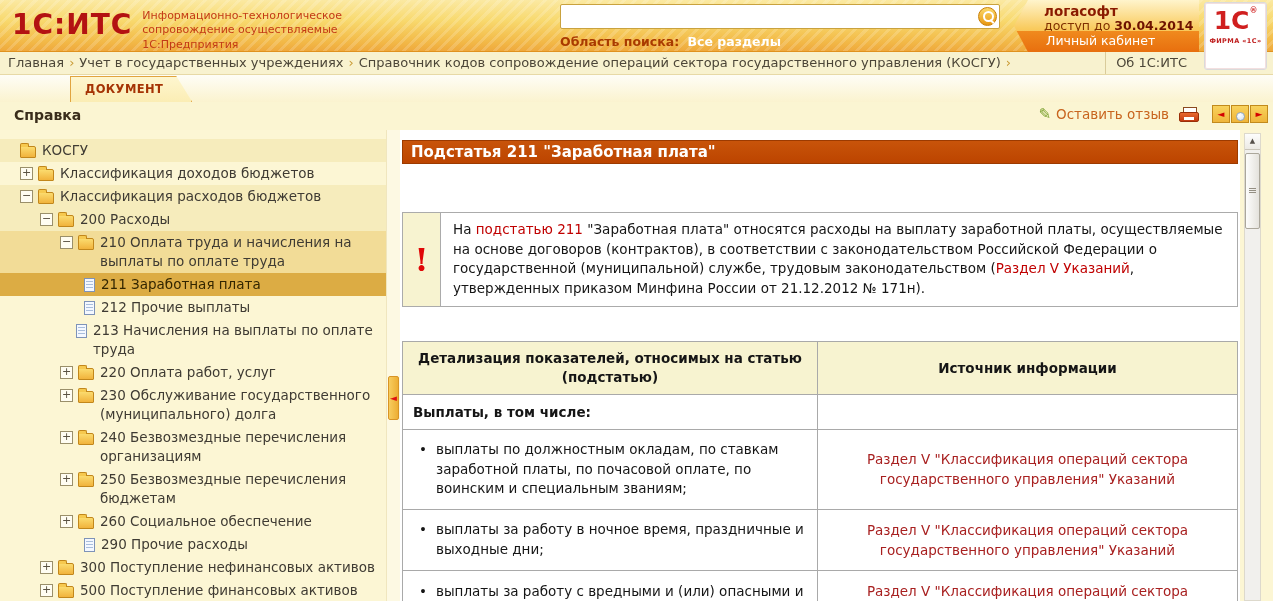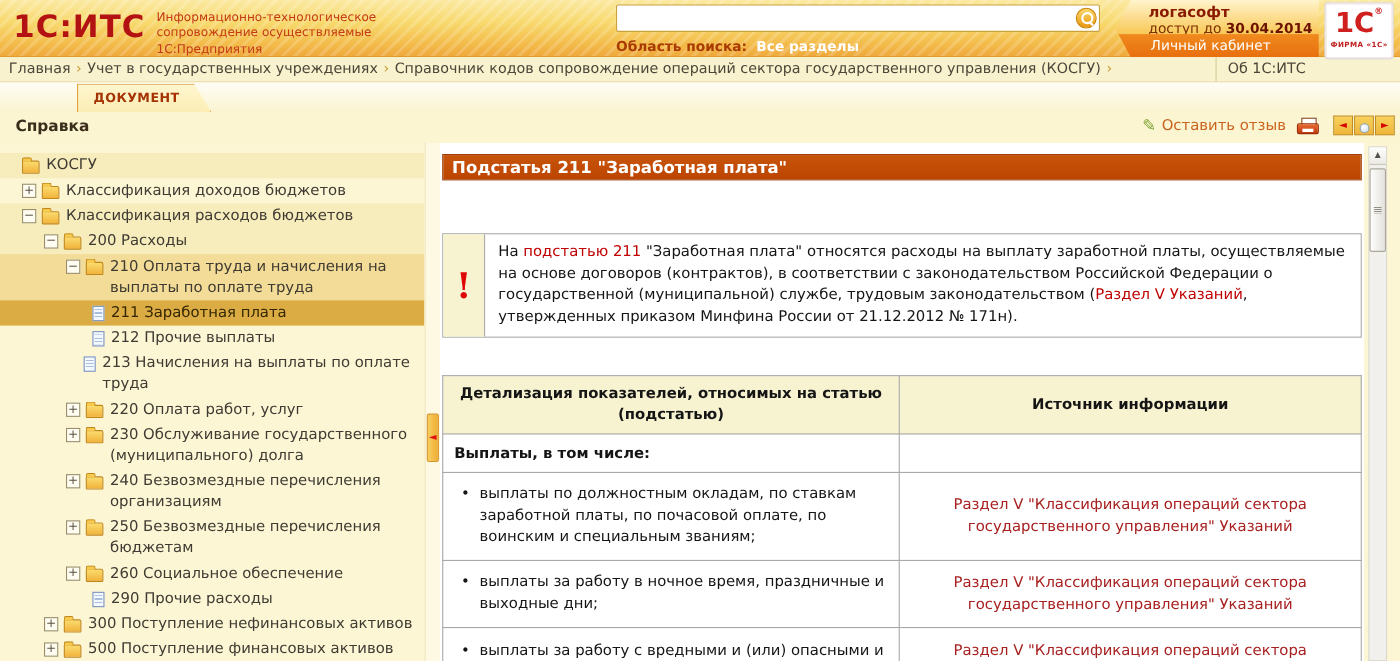--- a/index.html
+++ b/index.html
@@ -28,21 +28,21 @@
   .user-block { position:absolute; left:1014px; top:0; width:185px; height:52px;
     clip-path:polygon(14px 0,100% 0,100% 100%,14px 100%,0 50%);
     background:linear-gradient(180deg,#FFF4CC 0%,#F9CB5E 55%,#F2A336 100%); }
   .ub-name { position:absolute; left:30px; top:3px; font-size:13.5px; font-weight:bold; color:#8A1A00; }
   .ub-access { position:absolute; left:30px; top:18px; font-size:12.5px; color:#803000; }
   .ub-date { font-weight:bold; color:#6E1200; }
   .ub-strip { position:absolute; left:0; bottom:0; width:100%; height:21px;
     background:linear-gradient(180deg,#F08A1E,#E86F0E); color:#FFF; font-size:12.5px;
     padding-left:32px; line-height:20px; }
   .ub-link { color:#FFF; margin-right:16px; cursor:pointer; text-decoration:none; }
-  .firm-logo { position:absolute; right:6px; top:2px; width:63px; height:52px; background:#FFF;
+  .firm-logo { position:absolute; right:6px; top:2px; width:63px; height:68px; background:#FFF;
     border:1px solid #DADADA; border-radius:3px; text-align:center; z-index:5;
     box-shadow:inset 0 0 0 1px #F3DFDF; }
   .firm-1c { font-size:25px; font-weight:bold; color:#D01F1F; line-height:1.1; margin-top:4px; }
   .firm-reg { font-size:8px; vertical-align:top; }
   .firm-cap { font-size:6.5px; font-weight:bold; color:#C02020; letter-spacing:.4px; margin-top:2px; }
 
   
   .breadcrumb { position:absolute; left:0; top:52px; width:1273px; height:23px; background:#F8F2CF;
     border-bottom:1px solid #E7D9A6; font-size:13px; color:#4C4638; line-height:22px; padding-left:8px; }
   .bc-item { cursor:pointer; }

